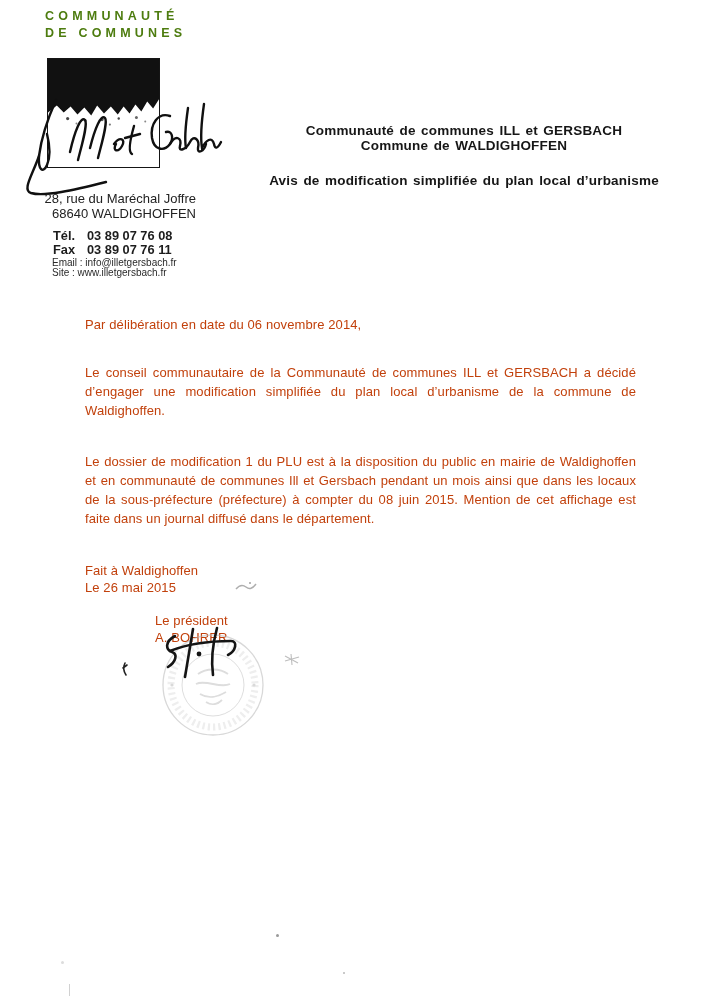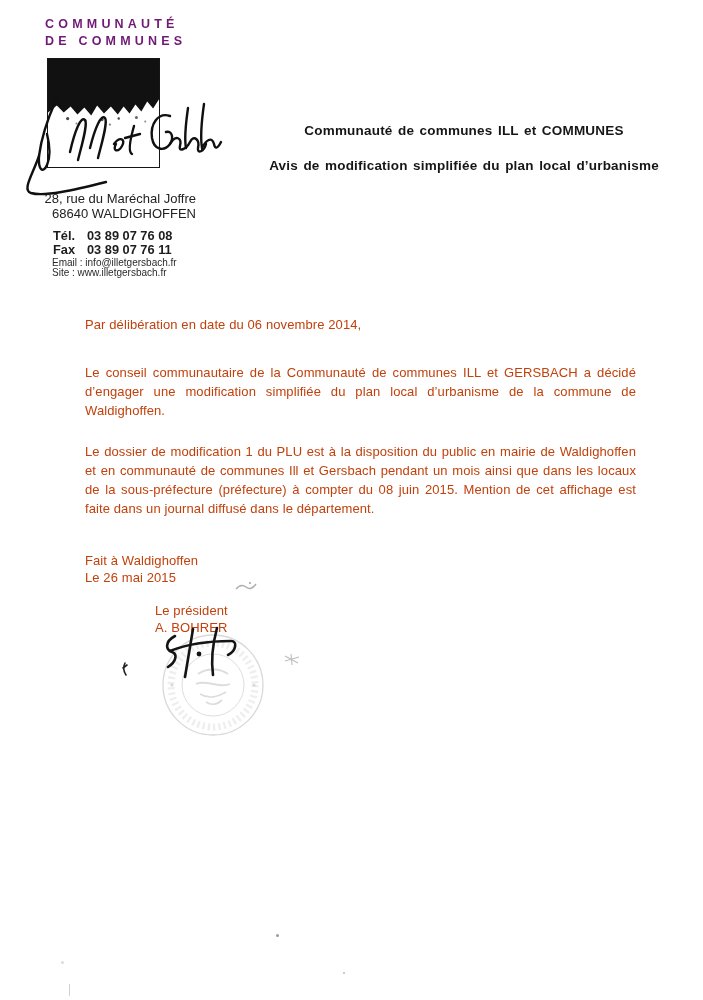--- a/index.html
+++ b/index.html
@@ -12,26 +12,26 @@
     margin: 0 auto;
     background: #ffffff;
     overflow: hidden;
     font-family: "Liberation Sans", sans-serif;
     color: #1b1b1b;
   }
 
   
   .logo-title {
     position: absolute;
-    left: 45px; top: 16px;
+    left: 45px; top: 8px;
     font-size: 12.5px;
     font-weight: bold;
     letter-spacing: 4.2px;
     line-height: 17px;
-    color: #701a75;
+    color: #4d7c0f;
     white-space: nowrap;
   }
   .logo-box {
     position: absolute;
     left: 47px; top: 58px;
     width: 113px; height: 110px;
     border: 1.6px solid #151515;
     background: #ffffff;
   }
   .logo-box svg { display: block; width: 100%; height: 100%; }
@@ -94,21 +94,21 @@
     position: absolute;
     left: 85px; top: 315px;
     width: 551px;
     font-size: 13px;
     line-height: 19px;
     letter-spacing: 0.1px;
     color: #c2410c;
   }
   .para { text-align: justify; }
   .p2 { margin-top: 29px; }
-  .p3 { margin-top: 22px; }
+  .p3 { margin-top: 32px; }
   .closing { margin-top: 34px; line-height: 17px; }
   .president { margin-top: 16px; margin-left: 70px; line-height: 17px; }
 
   
   .stamp {
     position: absolute;
     left: 160px; top: 632px;
     width: 106px; height: 106px;
     opacity: 0.55;
     z-index: 1;
@@ -180,21 +180,22 @@
     <div><span class="clabel">Tél.</span><span>03 89 07 76 08</span></div>
     <div><span class="clabel">Fax</span><span>03 89 07 76 11</span></div>
   </div>
 
   <div class="emailsite">
     <div>Email : info@illetgersbach.fr</div>
     <div>Site : www.illetgersbach.fr</div>
   </div>
 
   <div class="header-block">
-    <div>Communauté de communes ILL et COMMUNES</div>
+    <div>Communauté de communes ILL et GERSBACH</div>
+    <div>Commune de WALDIGHOFFEN</div>
     <div class="header-subject">Avis de modification simplifiée du plan local d’urbanisme</div>
   </div>
 
   <div class="body-block">
     <div class="para p1">Par délibération en date du 06 novembre 2014,</div>
     <div class="para p2">Le conseil communautaire de la Communauté de communes ILL et GERSBACH a décidé d’engager une modification simplifiée du plan local d’urbanisme de la commune de Waldighoffen.</div>
     <div class="para p3">Le dossier de modification 1 du PLU est à la disposition du public en mairie de Waldighoffen et en communauté de communes Ill et Gersbach pendant un mois ainsi que dans les locaux de la sous-préfecture (préfecture) à compter du 08 juin 2015. Mention de cet affichage est faite dans un journal diffusé dans le département.</div>
 
     <div class="closing">
       <div>Fait à Waldighoffen</div>

